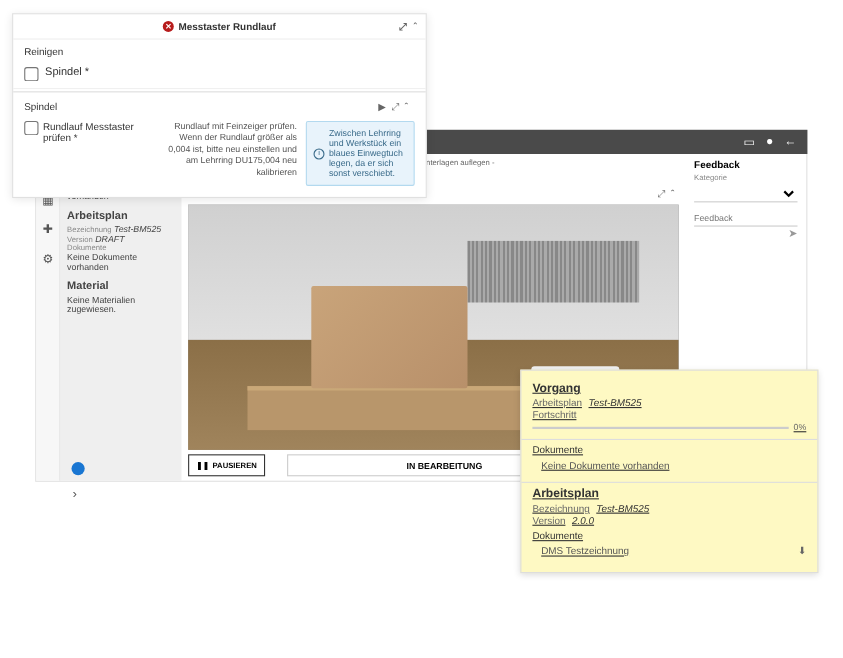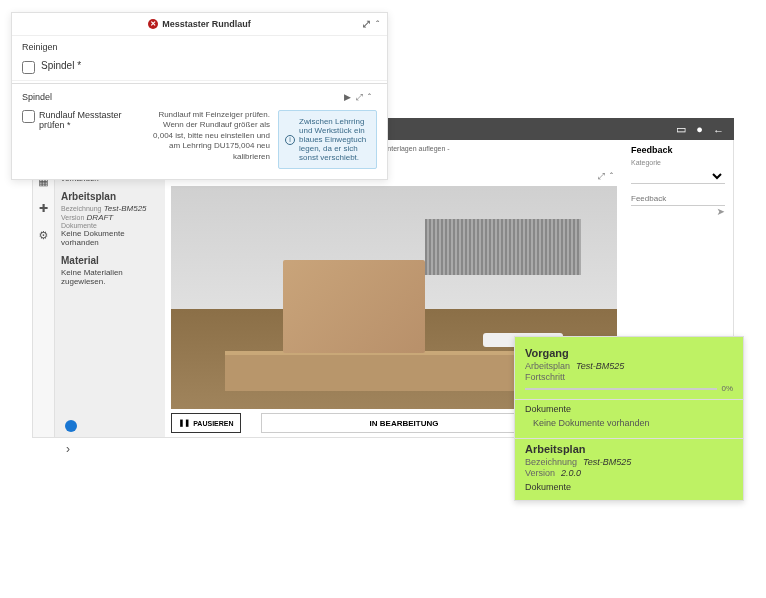--- a/index.html
+++ b/index.html
@@ -56,21 +56,21 @@
 .right-col .rc-title { font-weight: 700; font-size: 9px; margin-bottom: 4px; }
 .right-col .rc-label { color:#888; font-size:7px; margin-bottom:2px;}
 .right-col select, .right-col input { width:100%; border:none; border-bottom:1px solid #ccc; font-size:8px; padding:2px 0; background:transparent;}
 .right-col .send { float:right; color:#999; font-size:10px; cursor:pointer;}
 .play-ctrl { position:absolute; top:4px; right:6px; color:#555; font-size:9px; display:flex; gap:4px; }
 
 .blue-dot { position:absolute; left:65px; top:420px; width:12px; height:12px; background:#1976d2; border-radius:50%; z-index:2;}
 .chevron { position:absolute; left:66px; top:442px; font-size:12px; color:#555; z-index:2;}
 
 
-.panel-c { position: absolute; right: 22px; top: 336px; width: 230px; background: #bef264; border: 1px solid #ddd; font-size: 9px; color: #333; padding: 10px 10px 8px; box-shadow: 0 2px 6px rgba(0,0,0,0.15); z-index: 6; }
+.panel-c { position: absolute; right: 22px; top: 336px; width: 271px; background: #fef9c3; border: 1px solid #ddd; font-size: 9px; color: #333; padding: 10px 10px 8px; box-shadow: 0 2px 6px rgba(0,0,0,0.15); z-index: 6; text-decoration: underline; }
 .panel-c .pc-title { font-weight: 700; font-size: 11px; margin-bottom: 2px; }
 .panel-c .pc-row { display: flex; gap: 6px; margin: 1px 0; }
 .panel-c .pc-lbl { color: #666; font-size: 9px; }
 .panel-c .pc-val { font-style: italic; }
 .panel-c .pc-prog { display:flex; align-items:center; gap:4px; margin:2px 0 6px;}
 .panel-c .pc-prog-bar { flex:1; height:2px; background:#ccc; }
 .panel-c .pc-pct { font-size:8px; color:#666;}
 .panel-c .pc-sec { font-size: 9px; color:#333; margin-top:4px;}
 .panel-c .pc-sub { font-size: 9px; color:#555; padding:4px 0 6px 8px;}
 .panel-c .pc-divider { border-top:1px solid #ddd; margin:4px -10px;}
@@ -228,13 +228,17 @@
   <div class="pc-title">Arbeitsplan</div>
   <div class="pc-row">
       <span class="pc-lbl">Bezeichnung</span>
       <span class="pc-val">Test-BM525</span>
     </div>
   <div class="pc-row">
       <span class="pc-lbl">Version</span>
       <span class="pc-val">2.0.0</span>
     </div>
   <div class="pc-sec">Dokumente</div>
+  <div class="pc-sub">
+    <span>DMS Testzeichnung</span>
+    <span class="pc-download">⬇</span>
+  </div>
 </div>
 
 </body></html>

